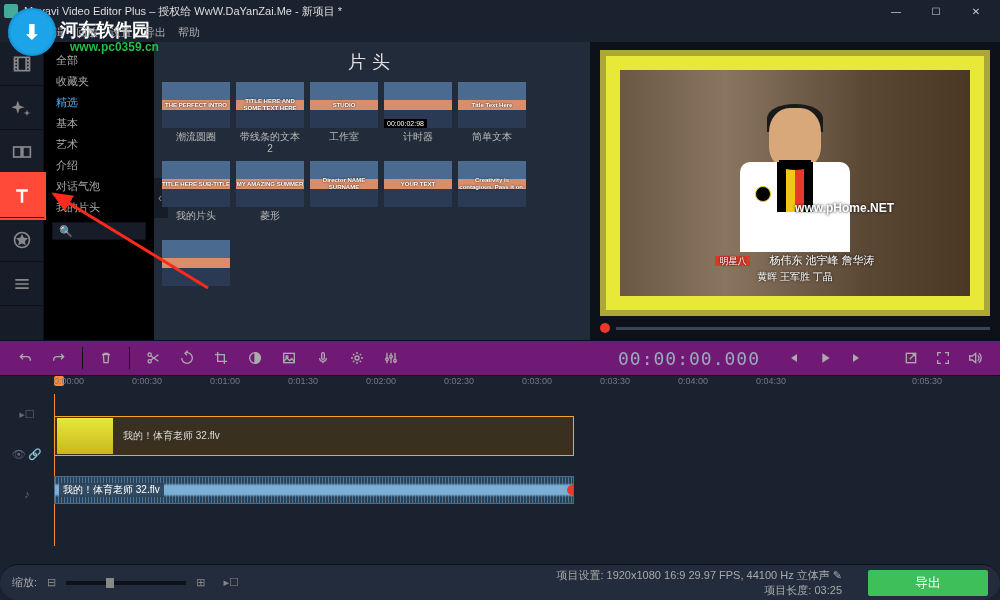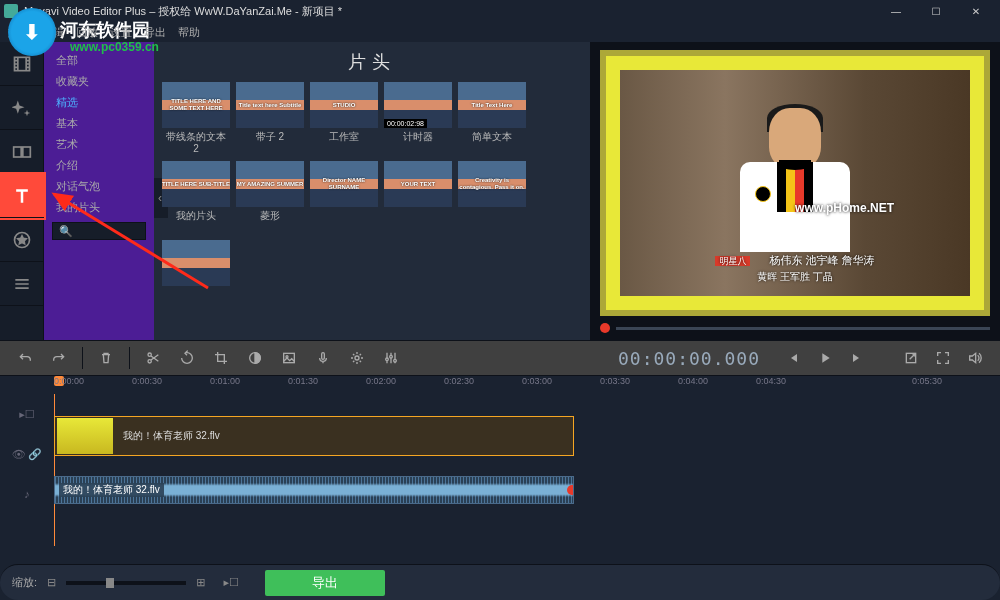--- a/index.html
+++ b/index.html
@@ -13,21 +13,21 @@
 .menubar span { cursor:pointer; }
 .wm-overlay { position:absolute; top:8px; left:8px; z-index:5; display:flex; align-items:center; gap:6px; pointer-events:none; }
 .wm-logo { width:48px; height:48px; border-radius:50%; background:radial-gradient(circle,#1ba4e8 60%,#0a5d9e); display:flex; align-items:center; justify-content:center; color:#fff; font-weight:bold; font-size:20px; }
 .wm-text1 { position:absolute; top:18px; left:60px; color:#ffffff; font-size:18px; font-weight:bold; }
 .wm-text2 { position:absolute; top:40px; left:70px; color:#1fbf4a; font-size:12px; font-weight:bold; }
 .main-upper { display:flex; height:298px; }
 .left-tabs { width:44px; background:#161d29; display:flex; flex-direction:column; border-right:1px solid #0d1119; }
 .ltab { width:44px; height:44px; display:flex; align-items:center; justify-content:center; color:#888; border-bottom:1px solid #0d1119; position:relative; }
 .ltab svg { width:20px; height:20px; }
 .ltab.active { background:#ff4a3a; color:#fff; box-shadow:0 0 0 2px #ff4a3a; }
-.catlist { width:110px; background:#4c1d95; padding:8px 0; }
+.catlist { width:110px; background:#000000; padding:8px 0; }
 .catitem { padding:3px 12px; font-size:11px; color:#aaa; cursor:pointer; }
 .catitem.sel { color:#4db2ff; }
 .preset-panel { flex:1; background:#222b3a; display:flex; flex-direction:column; }
 .preset-title { text-align:center; font-size:18px; color:#ddd; padding:8px 0 4px; letter-spacing:6px; }
 .preset-grid { flex:1; display:flex; flex-wrap:wrap; padding:4px 8px; gap:6px; overflow:hidden; align-content:flex-start; position:relative; }
 .preset-grid .chev { position:absolute; left:-2px; top:100px; width:16px; height:40px; background:#161d29; display:flex; align-items:center; justify-content:center; color:#888; font-size:12px; }
 .preset { width:68px; display:flex; flex-direction:column; align-items:center; }
 .thumb { width:68px; height:46px; background:linear-gradient(#4a6b8f 0%,#4a6b8f 40%,#d98e6b 40%,#d98e6b 60%,#2a3a55 60%); position:relative; display:flex; align-items:center; justify-content:center; }
 .thumb .tlabel { color:#fff; font-size:6px; font-weight:bold; text-align:center; text-shadow:0 0 2px #000; line-height:1.1; }
 .thumb .badge { position:absolute; bottom:0; left:0; background:#000; color:#fff; font-size:7px; padding:1px 3px; }
@@ -44,21 +44,21 @@
 .person .stripe { position:absolute; top:54px; left:42px; width:36px; height:50px; background:linear-gradient(90deg,#000 0%,#000 25%,#f5c518 25%,#f5c518 50%,#e8392a 50%,#e8392a 75%,#000 75%); }
 .person .collar { position:absolute; top:52px; left:44px; width:32px; height:10px; background:#000; border-radius:0 0 50% 50%; }
 .person .badge1 { position:absolute; top:78px; left:20px; width:16px; height:16px; background:#000; border-radius:50%; border:1px solid #f5c518; }
 .caption-band { position:absolute; bottom:26px; left:60px; right:60px; text-align:center; font-size:11px; color:#fff; text-shadow:0 0 3px #000; }
 .caption-band .tag { background:#d83a2a; color:#fff; padding:0 4px; font-size:9px; margin-right:19px; }
 .caption-band .sub { font-size:10px; margin-top:2px; }
 .wm3 { position:absolute; right:90px; top:145px; color:#fff; font-size:12px; font-weight:bold; text-shadow:0 0 3px #000; }
 .progress-row { height:16px; display:flex; align-items:center; gap:6px; }
 .progress-row .dot { width:10px; height:10px; background:#e8392a; border-radius:50%; }
 .progress-row .track { flex:1; height:3px; background:#3a4555; }
-.toolbar { height:36px; background:#404040; display:flex; align-items:center; padding:0 10px; gap:4px; border-top:1px solid #0d1119; border-bottom:1px solid #0d1119; }
+.toolbar { height:36px; background:#701a75; display:flex; align-items:center; padding:0 10px; gap:4px; border-top:1px solid #0d1119; border-bottom:1px solid #0d1119; }
 .tbtn { width:30px; height:30px; display:flex; align-items:center; justify-content:center; color:#aaa; border-radius:3px; }
 .tbtn svg { width:16px; height:16px; }
 .tsep { width:1px; height:22px; background:#0d1119; margin:0 4px; }
 .timecode { font-family:Consolas,monospace; font-size:18px; color:#9ab; letter-spacing:1px; margin-left:auto; margin-right:14px; }
 .playctrls { display:flex; gap:2px; margin-right:20px; }
 .rightctrls { display:flex; gap:2px; }
 .ruler { height:18px; background:#1a2230; display:flex; align-items:center; font-size:9px; color:#778; position:relative; padding-left:54px; }
 .ruler .tick { position:absolute; top:0; }
 .ruler .playhead-top { position:absolute; left:54px; top:0; width:10px; height:10px; background:#ff8a3a; border-radius:2px; }
 .timeline { height:152px; background:#1a2230; position:relative; display:flex; }
@@ -157,33 +157,32 @@
     <div class="catitem">介绍</div>
     <div class="catitem">对话气泡</div>
     <div class="catitem">我的片头</div>
     <div class="searchrow"><input placeholder="🔍" style=""></div>
   </div>
 
   <div class="preset-panel">
     <div class="preset-title">片头</div>
     <div class="preset-grid" id="preset-grid">
       <div class="chev">‹</div>
+    <div class="preset">
+          <div class="thumb">
+            <div class="tlabel">THE PERFECT INTRO</div>
+          </div>
+          <div class="pname">潮流圆圈</div>
+        </div>
         <div class="preset">
           <div class="thumb">
             <div class="tlabel">TITLE HERE
 AND SOME TEXT HERE</div>
           </div>
           <div class="pname">带线条的文本 2</div>
-        </div>
-        <div class="preset">
-          <div class="thumb">
-            <div class="tlabel">Title text here
-Subtitle</div>
-          </div>
-          <div class="pname">带子 2</div>
         </div>
         <div class="preset">
           <div class="thumb">
             <div class="tlabel">STUDIO</div>
           </div>
           <div class="pname">工作室</div>
         </div>
         <div class="preset">
           <div class="thumb">
             <div class="tlabel"></div>
@@ -410,20 +409,24 @@
 </div>
 
 <div class="statusbar">
   <span class="zoomlabel">缩放:</span>
   <span style="color:#888">⊟</span>
   <div class="zoomslider">
       <div class="knob"></div>
     </div>
   <span style="color:#888">⊞</span>
   <span style="color:#888;margin-left:8px">▸☐</span>
+  <div class="proj-info">
+    <div><span>项目设置: 1920x1080 16:9 29.97 FPS, 44100 Hz 立体声</span> ✎</div>
+    <div>项目长度: 03:25</div>
+  </div>
   <div class="export-btn">导出</div>
 </div>
 
 <svg class="red-arrow" width="200" height="120">
   <defs>
       <marker id="ah" markerWidth="8" markerHeight="8" refX="6" refY="3" orient="auto">
         <path d="M0,0 L7,3 L0,6 z" fill="#ff2a1a"></path>
       </marker>
     </defs>
   <line x1="160" y1="100" x2="6" y2="6" stroke="#ff2a1a" stroke-width="3" marker-end="url(#ah)"></line>

